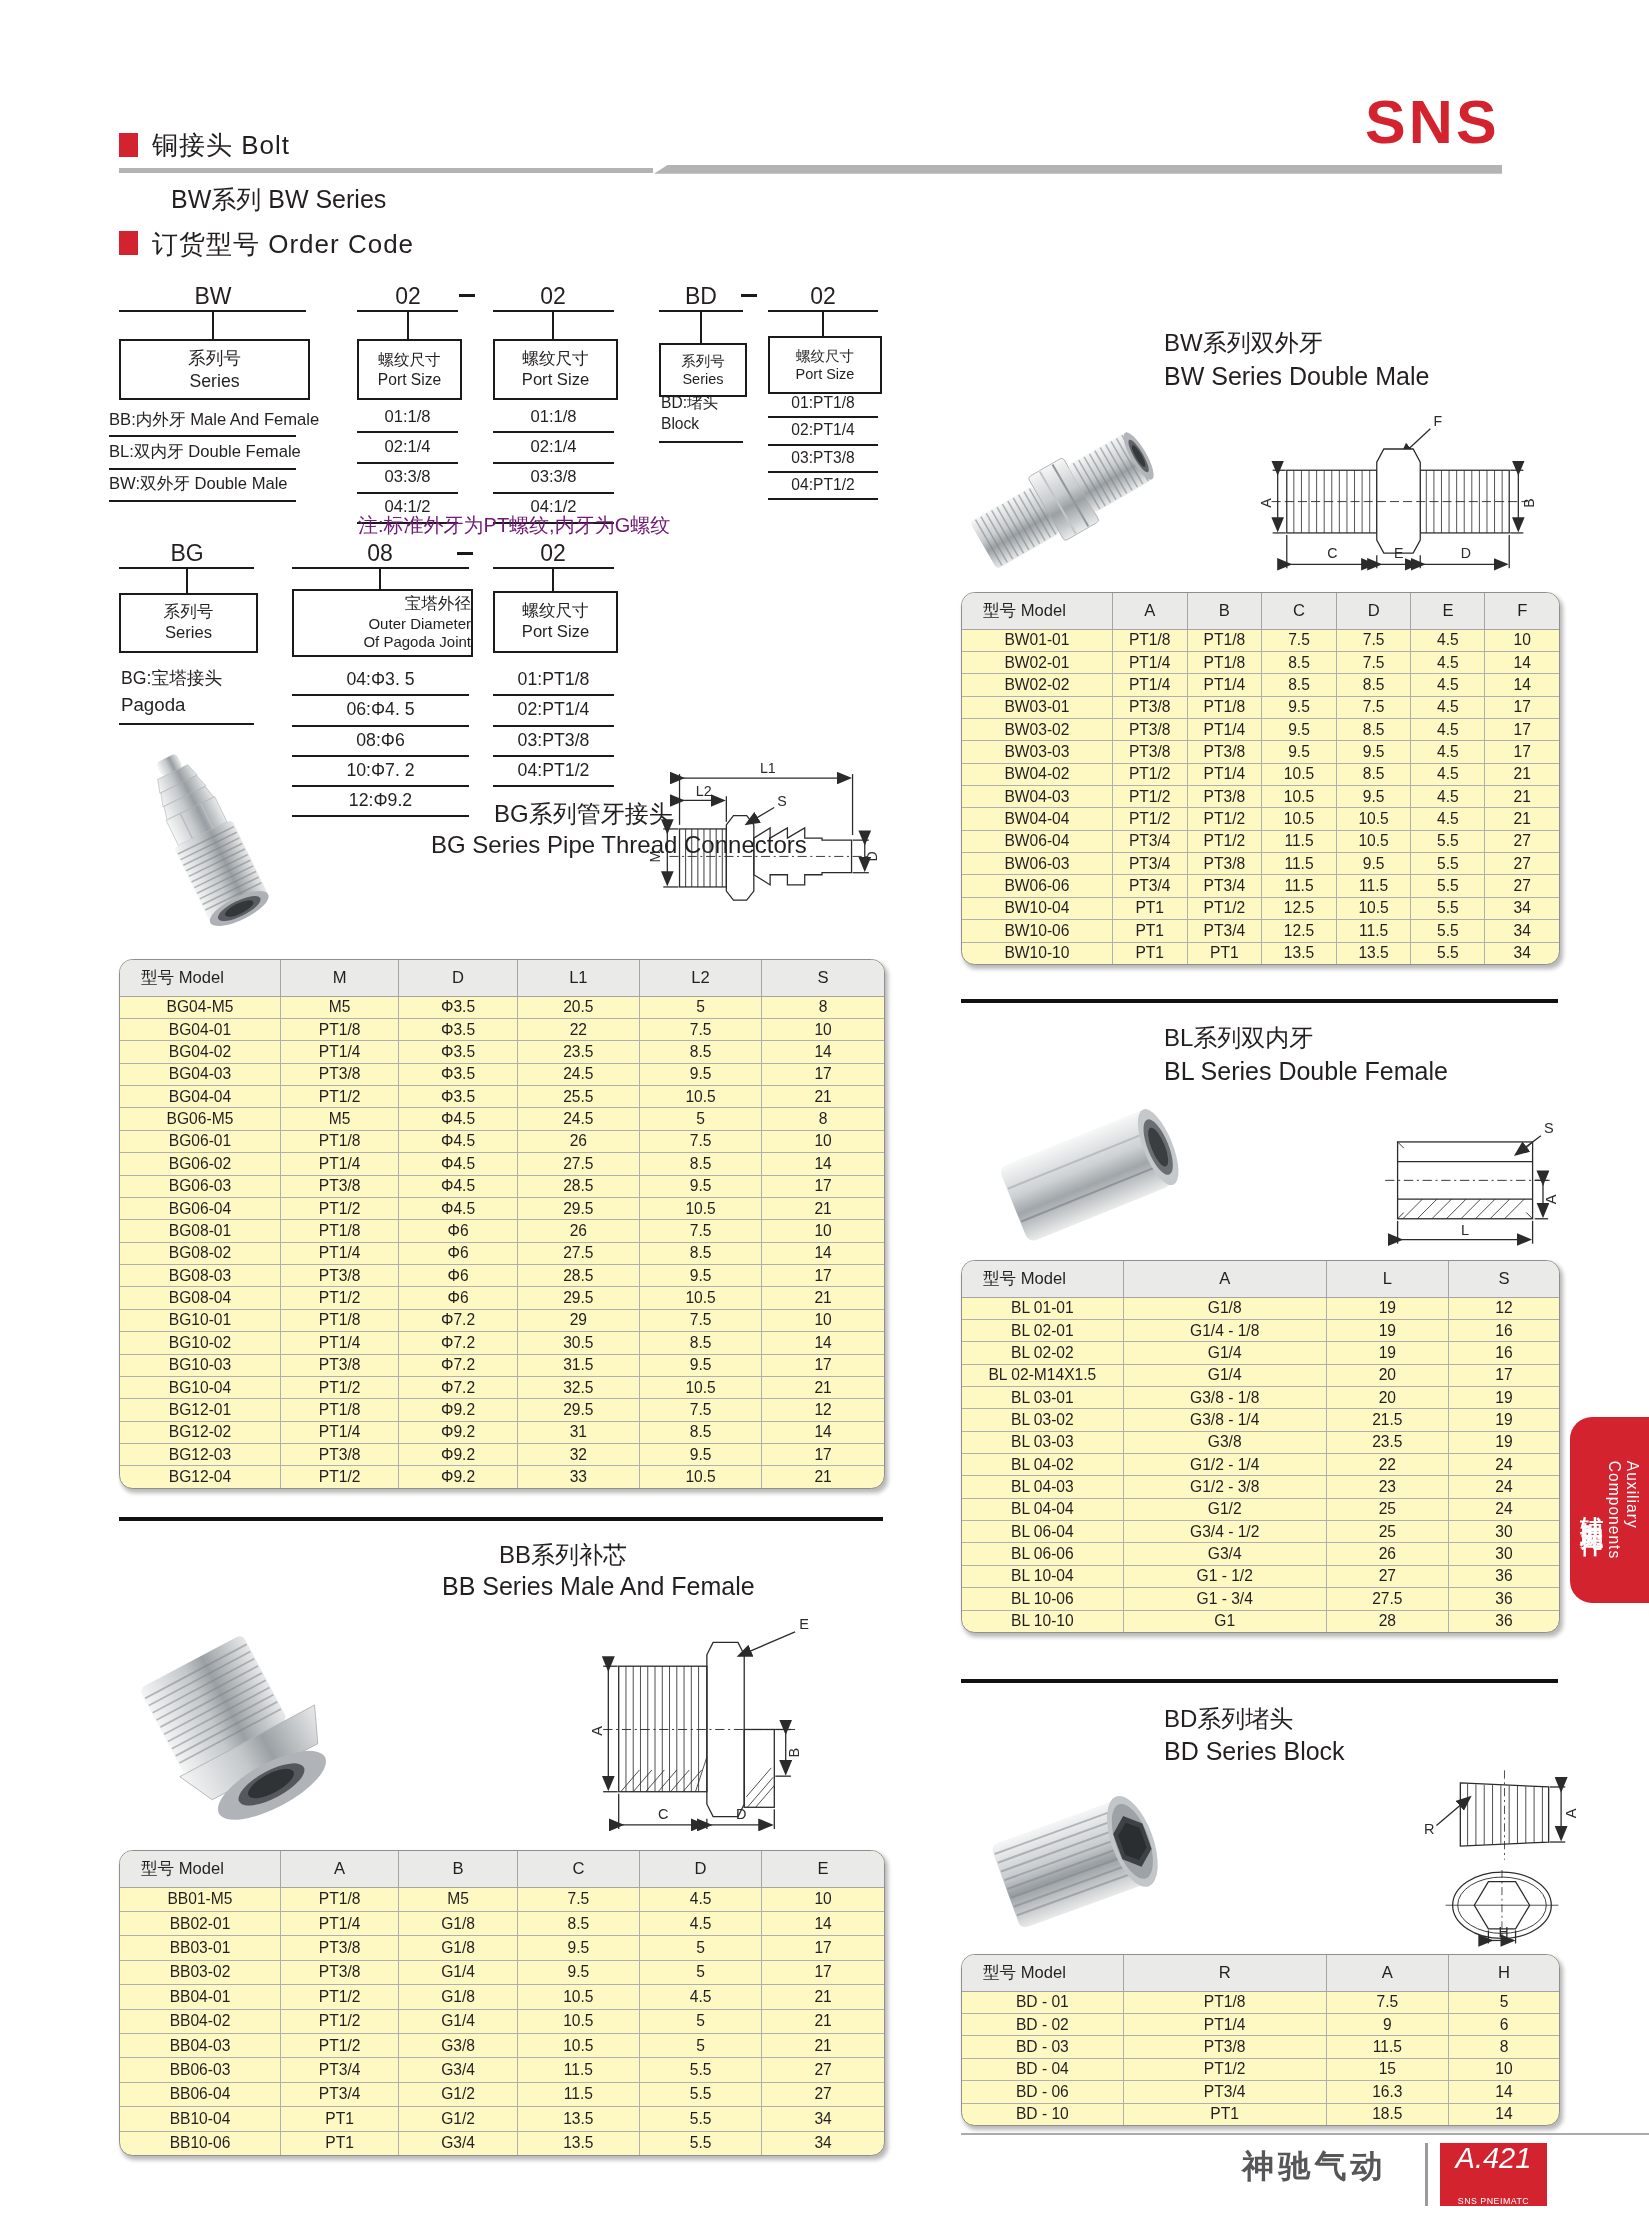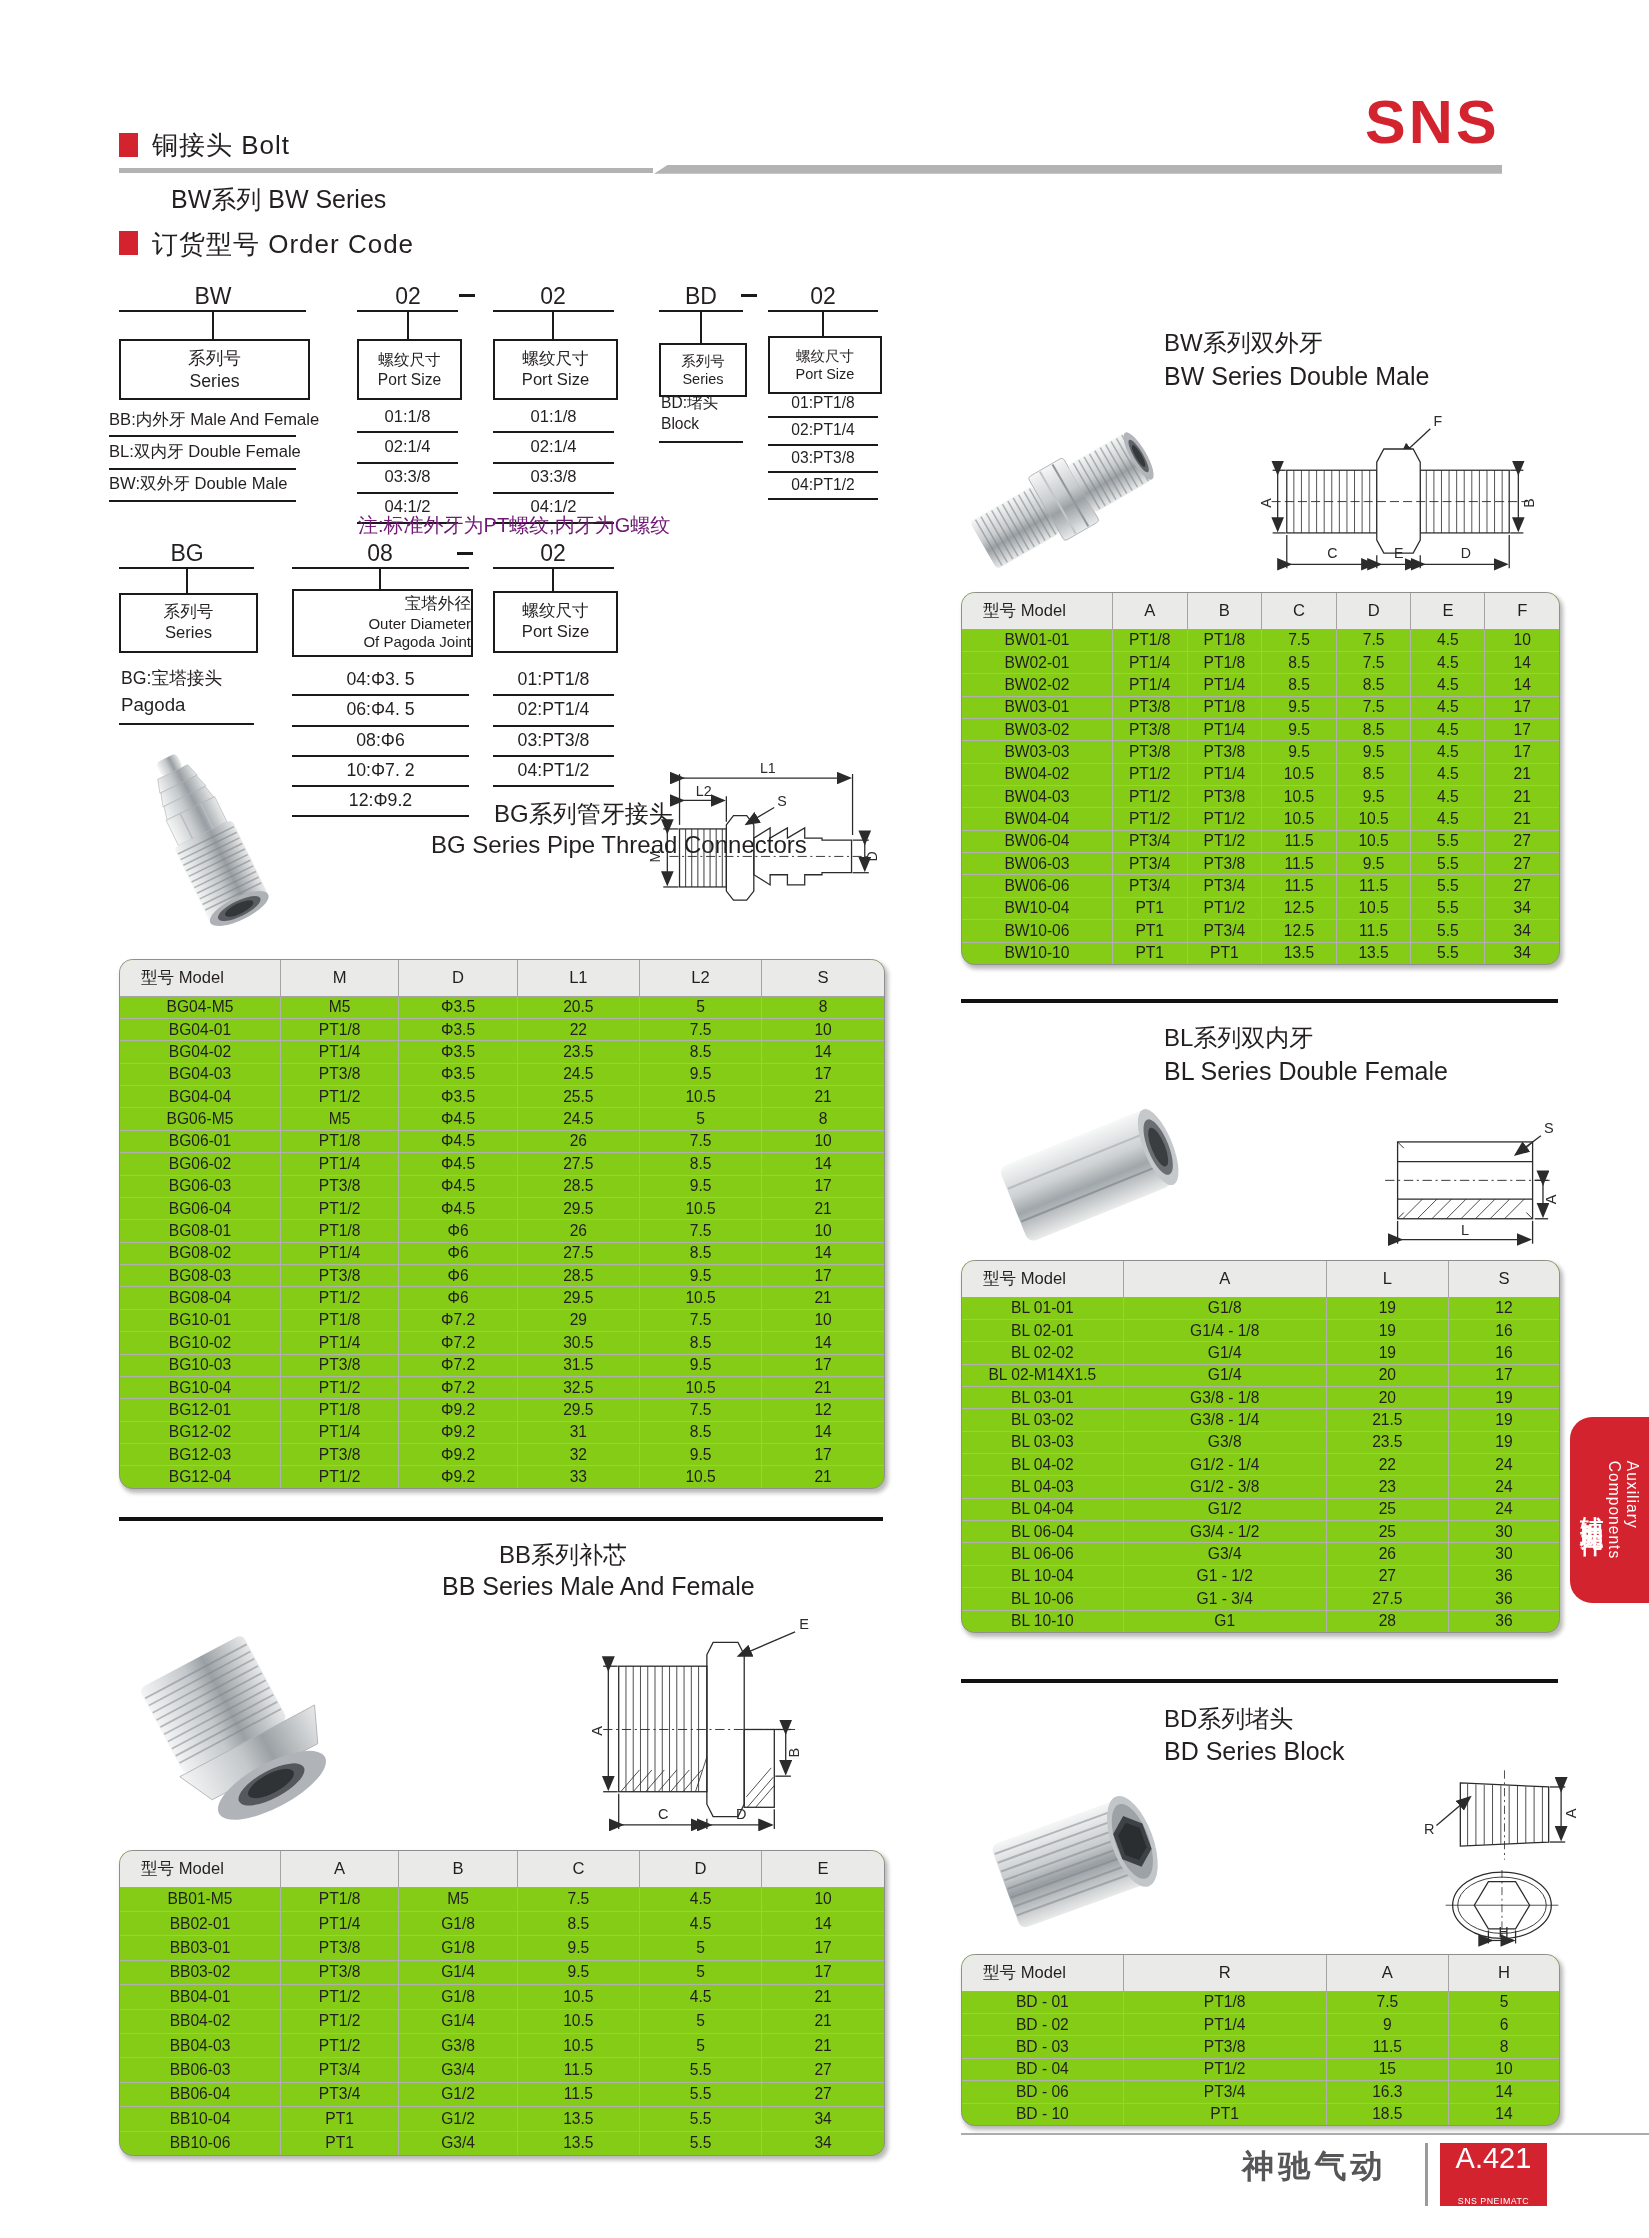--- a/index.html
+++ b/index.html
@@ -14,41 +14,41 @@
   .dash{position:absolute;height:3.1px;background:#1a1a1a;}
   .ocbox{position:absolute;border:2.1px solid #1a1a1a;background:#fff;display:flex;flex-direction:column;
          align-items:center;justify-content:center;text-align:center;line-height:1.25;}
   .oclist{position:absolute;display:flex;flex-direction:column;}
   .oclist .oc-item{border-bottom:2.1px solid #1a1a1a;padding:3.6px 0 4.7px;font-size:16.6px;text-align:center;white-space:nowrap;}
   .oclist.left .oc-item{text-align:left;}
   .oclist.small .oc-item{font-size:15.6px;padding:3.1px 0 4.2px;}
   .oclist.mid .oc-item{font-size:17.7px;padding:3.1px 0 4.2px;}
   .sec-cn{position:absolute;font-size:24px;white-space:nowrap;}
   .sec-en{position:absolute;font-size:25px;white-space:nowrap;}
-  .ctable{position:absolute;border:1.6px solid #8f8f8f;border-radius:13.5px;overflow:hidden;background:#84cc16;
+  .ctable{position:absolute;border:1.6px solid #8f8f8f;border-radius:13.5px;overflow:hidden;background:#fef9c3;
           box-shadow:2.6px 3.1px 4.7px rgba(0,0,0,0.28);}
   .ctable table{width:100%;height:100%;border-collapse:collapse;table-layout:fixed;}
   .ctable th{background:#eaeae8;font-weight:normal;font-size:16.6px;border-right:1px solid #a4a4a4;border-bottom:1px solid #a4a4a4;}
   .ctable td{font-size:15.6px;text-align:center;border-right:1px solid #b0b0b0;border-bottom:1px solid #b0b0b0;}
   .ctable th:first-child{text-align:left;padding-left:21px;}
   .ctable th:last-child,.ctable td:last-child{border-right:none;}
   .ctable tbody tr:last-child td{border-bottom:none;}
   .ctable thead tr{height:36px;}
   .divider{position:absolute;height:3.6px;background:#111;}
   .note{position:absolute;color:#701a75;font-size:20px;white-space:nowrap;}
   .banner{position:absolute;left:1570px;top:1417px;width:79px;height:186px;background:#d2232f;
           border-radius:22px 0 0 22px;}
   .banner .bcn{position:absolute;left:7.3px;top:50%;transform:translateY(-50%);writing-mode:vertical-rl;
                color:#fff;font-size:23px;letter-spacing:6.2px;font-weight:bold;}
   .banner .ben{position:absolute;right:8.3px;top:50%;transform:translateY(-50%);writing-mode:vertical-rl;
                color:#fff;font-size:15.6px;letter-spacing:1px;}
   .footer-logo{position:absolute;font-size:32px;font-weight:900;color:#565659;letter-spacing:4.2px;white-space:nowrap;}
   .pagebox{position:absolute;left:1440px;top:2143px;width:107px;height:63px;background:#d2232f;color:#fff;
            display:flex;flex-direction:column;align-items:center;justify-content:center;line-height:1.05;}
-  .pagebox .pno{font-size:29px;}
+  .pagebox .pno{font-size:29px;font-style:italic;}
   .pagebox .psub{font-size:8.8px;letter-spacing:0.5px;margin-top:24px;}
   svg text{font-size:28px;fill:#2b2b2b;}
   .dwg{position:absolute;}
 </style>
 </head>
 <body>
 
 <div class="page">
 
   <div class="redsq" style="left:119px;top:133px;"></div>

